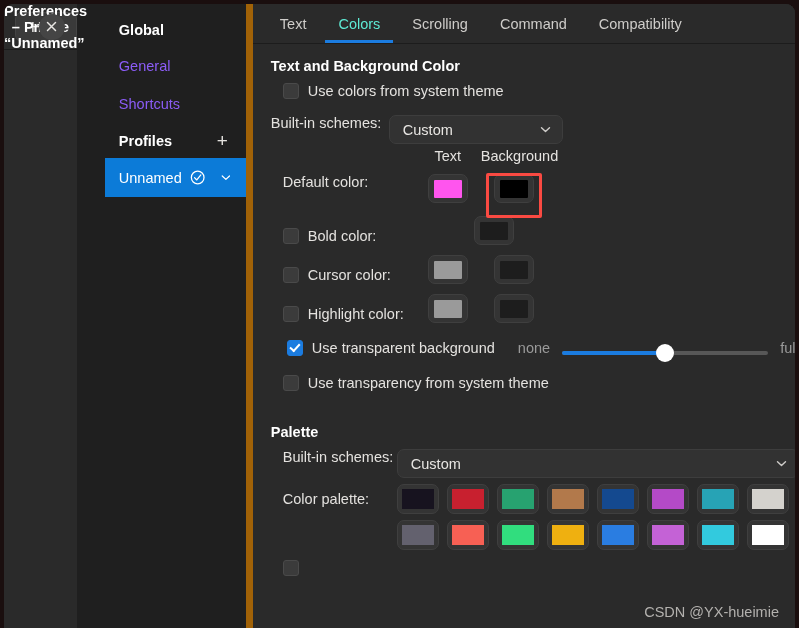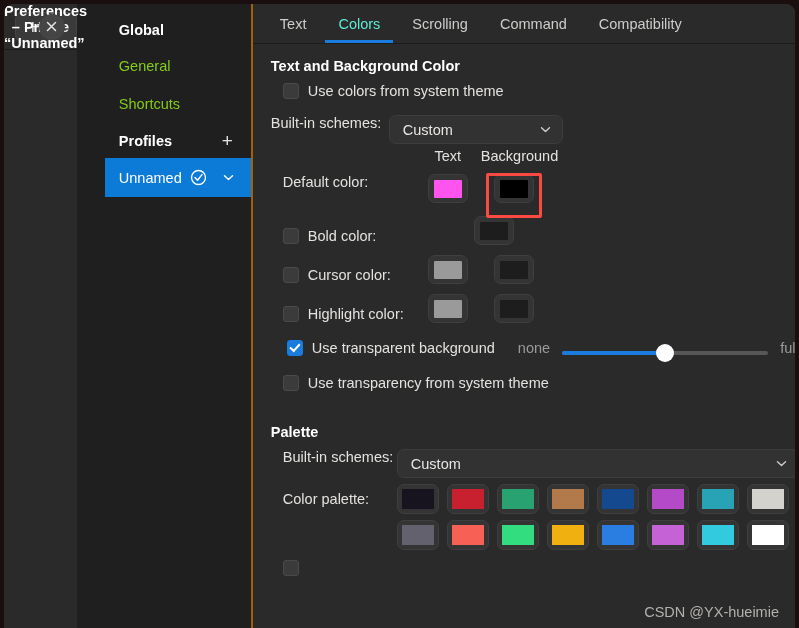--- a/index.html
+++ b/index.html
@@ -66,36 +66,36 @@
   
   #body {
     flex: 1 1 auto;
     display: flex;
     min-height: 0;
   }
   
   #sidebar {
     width: 176px;
     background: #1f1f1f;
-    border-right: 2px solid #a16207;
+    border-right: 7px solid #a16207;
     flex: 0 0 auto;
     padding-top: 8px;
     padding-left: 28px;
   }
   .side-head {
     color: #ffffff;
     font-size: 14.5px;
     font-weight: bold;
     padding: 10px 14px 9px 14px;
     display: flex;
     align-items: center;
     justify-content: space-between;
   }
   .side-item {
-    color: #84cc16;
+    color: #8b5cf6;
     font-size: 14.5px;
     padding: 11px 14px;
     cursor: pointer;
   }
   .side-item.selected {
     background: #0c7bd8;
     color: #ffffff;
     display: flex;
     align-items: center;
     gap: 8px;

